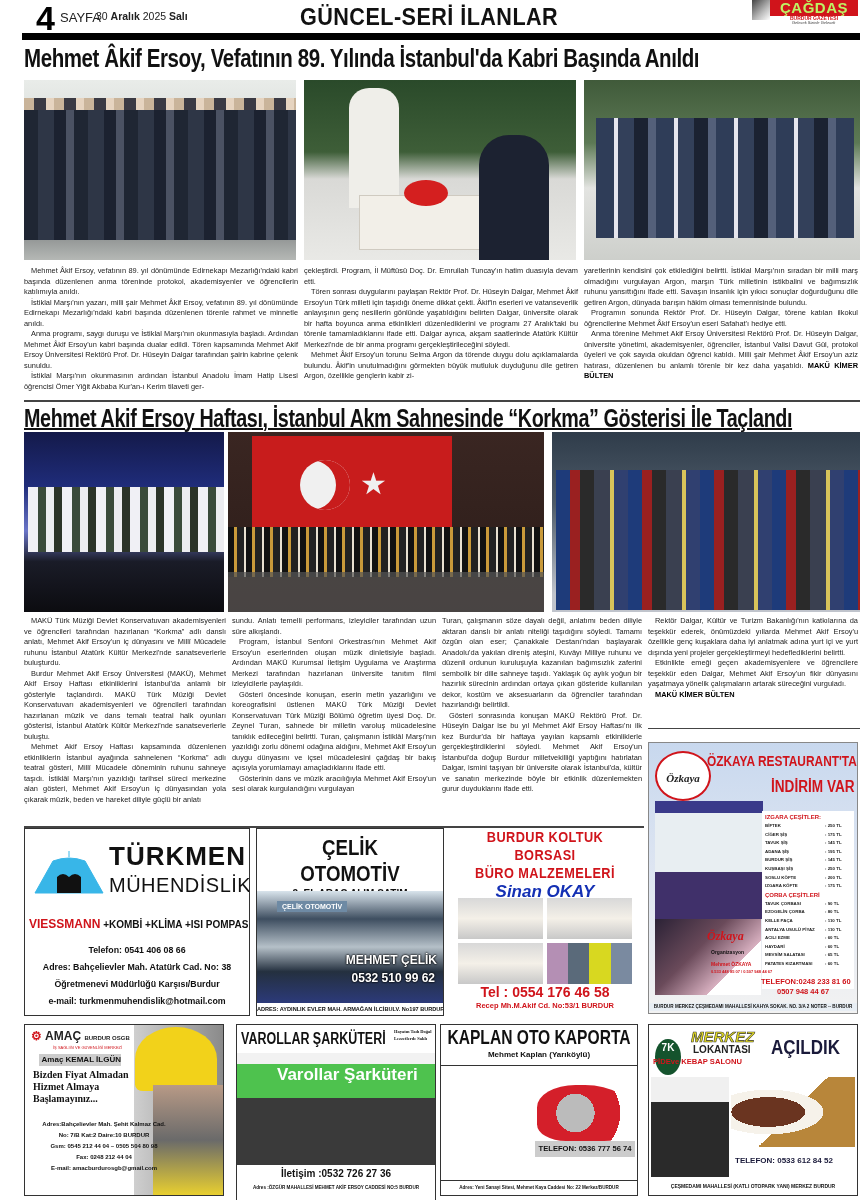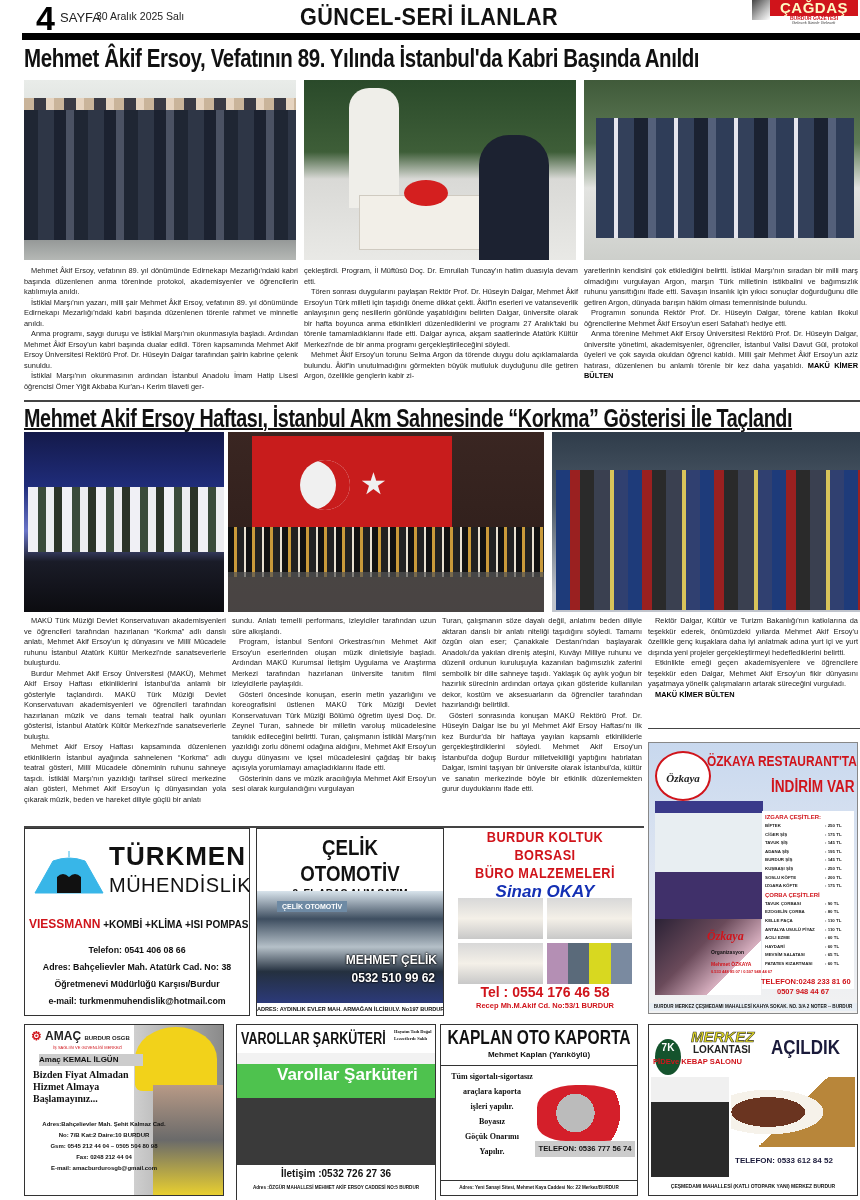--- a/index.html
+++ b/index.html
@@ -3,24 +3,24 @@
 <meta charset="utf-8">
 <style>
 *{box-sizing:border-box;margin:0;padding:0}
 html,body{width:860px;height:1200px;background:#fff;overflow:hidden}
 body{font-family:"Liberation Sans",sans-serif;color:#111;position:relative}
 .abs{position:absolute}
 
 #pagenum{left:36px;top:0;font:bold 34px/36px "Liberation Sans",sans-serif;color:#000;letter-spacing:-1px}
 #sayfa{left:60px;top:10px;font-size:13px;color:#222}
 #date{left:96px;top:10px;font-size:10.5px;color:#222}
-#date b{font-weight:normal}
+#date b{font-weight:bold}
 #section{left:300px;top:3px;font:bold 24px/28px "Liberation Sans",sans-serif;transform:scaleX(.9);transform-origin:left;letter-spacing:.5px}
 #logo{left:752px;top:0;width:106px;height:22px}
-#logo .red{position:absolute;left:18px;top:0;width:88px;height:16px;background:#d0141b;color:#fef9c3;font:bold 15px/16px "Liberation Sans",sans-serif;text-align:center;letter-spacing:.5px}
+#logo .red{position:absolute;left:18px;top:0;width:88px;height:16px;background:#d0141b;color:#bef264;font:bold 15px/16px "Liberation Sans",sans-serif;text-align:center;letter-spacing:.5px}
 #logo .sub{position:absolute;left:22px;top:15px;width:80px;font-size:5px;color:#d0141b;text-align:center;font-weight:bold}
 #logo .tag{position:absolute;left:40px;top:20px;font-size:4px;color:#444;font-style:italic}
 #logo .face{position:absolute;left:0;top:0;width:18px;height:20px;background:linear-gradient(135deg,#444,#bbb 60%,#fff)}
 #topbar{left:22px;top:33px;width:838px;height:7px;background:#000}
 
 .headline{font:bold 25px/28px "Liberation Sans",sans-serif;color:#111;white-space:nowrap;transform-origin:left;letter-spacing:-.5px}
 #hl1{left:24px;top:44px;transform:scaleX(.82)}
 #hl2{left:24px;top:404px;transform:scaleX(.79);text-decoration:underline;text-decoration-thickness:2px}
 
 .photo{position:absolute;overflow:hidden}
@@ -106,21 +106,21 @@
 #ad-ozkaya .tel1{position:absolute;left:112px;top:234px;font:bold 7.5px/9px "Liberation Sans",sans-serif;color:#d0141b}
 #ad-ozkaya .tel2{position:absolute;left:128px;top:244px;font:bold 7.5px/9px "Liberation Sans",sans-serif;color:#d0141b}
 #ad-ozkaya .addr{position:absolute;left:0;bottom:2px;width:100%;font:bold 4.6px/8px "Liberation Sans",sans-serif;background:#e8eef4;white-space:nowrap}
 
 #ad-amac{left:24px;top:1024px;width:200px;height:172px;background:linear-gradient(90deg,#fff 0 55%,#cfcfcf 55%,#8a8a8a 100%)}
 #ad-amac .helmet{position:absolute;right:6px;top:2px;width:82px;height:64px;border-radius:50% 50% 10% 10%;background:#f2d21a}
 #ad-amac .arm{position:absolute;right:0;top:60px;width:70px;height:110px;background:linear-gradient(180deg,#b89a86,#6a6a6a 50%,#e8cf30)}
 #ad-amac .logo{position:absolute;left:6px;top:4px;font:bold 12px/14px "Liberation Sans",sans-serif;color:#222}
 #ad-amac .logo span{font-size:6px}
 #ad-amac .sub{position:absolute;left:28px;top:20px;font:4px/5px "Liberation Sans",sans-serif;color:#d0141b}
-#ad-amac .name{position:absolute;left:14px;top:29px;width:104px;background:#ccc;font:bold 8px/12px "Liberation Sans",sans-serif;text-align:left}
+#ad-amac .name{position:absolute;left:14px;top:29px;width:82px;background:#ccc;font:bold 8px/12px "Liberation Sans",sans-serif;text-align:right}
 #ad-amac .slogan{position:absolute;left:8px;top:44px;width:116px;font:bold 10px/12px "Liberation Serif",serif;text-align:left}
 #ad-amac .info{position:absolute;left:4px;top:94px;width:150px;font:bold 6px/11px "Liberation Sans",sans-serif;text-align:center}
 
 #ad-varollar{left:236px;top:1024px;width:200px;height:221px}
 #ad-varollar .t1{position:absolute;left:4px;top:4px;font:bold 16px/20px "Liberation Sans",sans-serif;transform:scaleX(.78);transform-origin:left;white-space:nowrap}
 #ad-varollar .tag{position:absolute;left:157px;top:3px;font:4.5px/7px "Liberation Serif",serif;font-weight:bold}
 #ad-varollar .pic{position:absolute;left:0;top:28px;width:100%;height:112px;background:linear-gradient(180deg,#f2f2f2 0 10%,#4ec24e 10% 40%,#3a3a3a 40% 100%)}
 #ad-varollar .sign{position:absolute;left:40px;top:12px;color:#fff;font:bold 17px/20px "Liberation Sans",sans-serif}
 #ad-varollar .tel{position:absolute;left:0;top:142px;width:100%;font:bold 10px/14px "Liberation Sans",sans-serif}
 #ad-varollar .addr{position:absolute;left:0;top:158px;width:100%;font:bold 4.6px/10px "Liberation Sans",sans-serif;white-space:nowrap}
@@ -375,28 +375,20 @@
     <div class="sign">Varollar Şarküteri</div>
   </div>
   <div class="tel center">İletişim :0532 726 27 36</div>
   <div class="addr center">Adres :ÖZGÜR MAHALLESİ MEHMET AKİF ERSOY CADDESİ NO:5 BURDUR</div>
 </div>
 
 <div class="ad center" id="ad-kaplan">
   <div class="t1">KAPLAN OTO KAPORTA</div>
   <div class="t2">Mehmet Kaplan (Yarıköylü)</div>
   <div class="line"></div>
-  <div class="body">
-    <div>Tüm sigortalı-sigortasız</div>
-    <div>araçlara kaporta</div>
-    <div>işleri yapılır.</div>
-    <div>Boyasız</div>
-    <div>Göçük Onarımı</div>
-    <div>Yapılır.</div>
-  </div>
   <div class="car"></div>
   <div class="tel">TELEFON: 0536 777 56 74</div>
   <div class="addr">Adres: Yeni Sanayi Sitesi, Mehmet Kaya Caddesi No: 22 Merkez/BURDUR</div>
 </div>
 
 <div class="ad" id="ad-merkez">
   <div class="logo7k">7K</div>
   <div class="t1">MERKEZ</div>
   <div class="t2">LOKANTASI</div>
   <div class="t3">PİDEve KEBAP SALONU</div>

